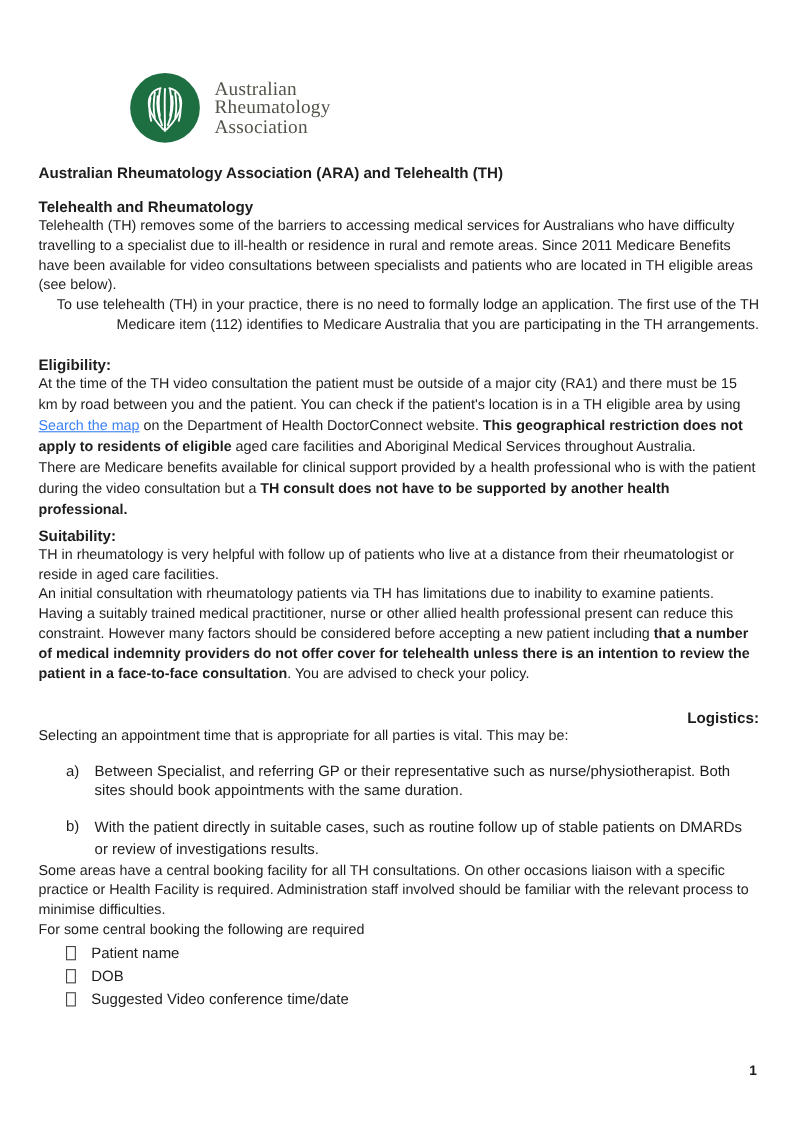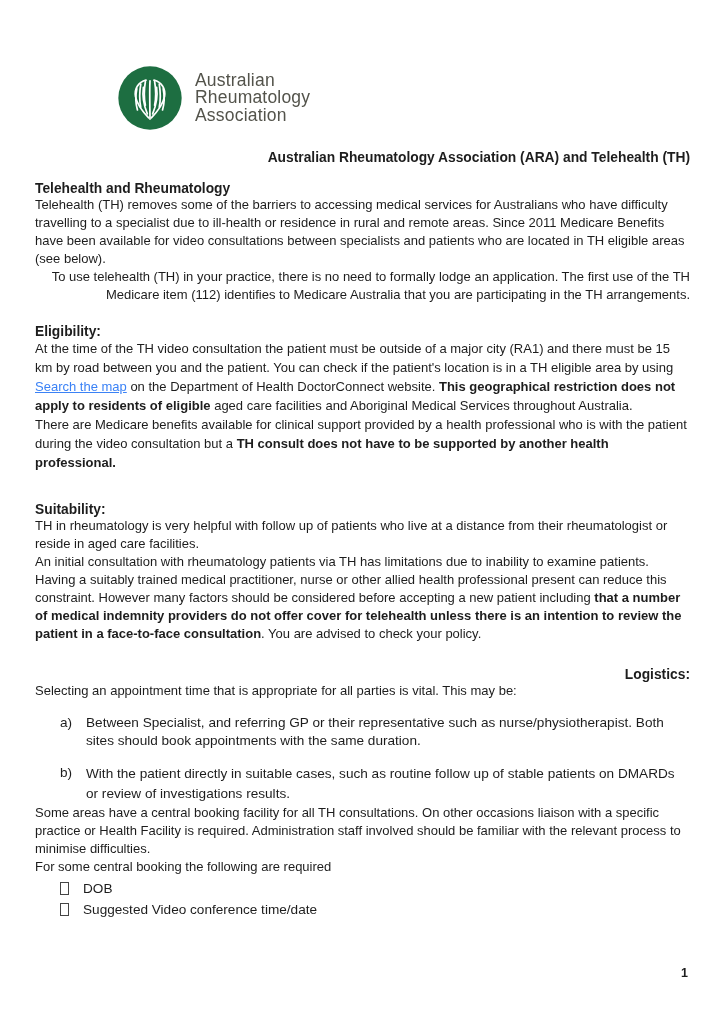--- a/index.html
+++ b/index.html
@@ -18,29 +18,29 @@
   .logo-block {
     display: flex;
     align-items: center;
     margin-left: 82px;
     margin-bottom: 12px;
     height: 80px;
   }
   .logo-circle { width: 66px; height: 66px; flex: 0 0 auto; }
   .logo-text {
     margin-left: 12px;
-    font-family: Liberation Sans, sans-serif;
+    font-family: Liberation Serif, serif;
     font-size: 17.5px;
     line-height: 17.5px;
     color: #53534b;
     letter-spacing: 0.2px;
   }
   
   .doc-title {
-    text-align: right;
+    text-align: left;
     font-weight: bold;
     font-size: 13.8px;
     margin: 8px 0 16px 0;
   }
   .h-section {
     font-weight: bold;
     font-size: 13.8px;
     margin: 0;
   }
   p.body {
@@ -48,21 +48,21 @@
     line-height: 18px;
     margin: 0;
   }
   p.body.wide { line-height: 19px; }
   .mt4  { margin-top: 4px; }
   .mt6  { margin-top: 6px; }
   .mt12 { margin-top: 12px; text-align: right; }
   .mt14 { margin-top: 14px; }
   .mt16 { margin-top: 16px; }
   .mt20 { margin-top: 20px; }
-  .mt22 { margin-top: 30px; }
+  .mt22 { margin-top: 8px; }
   .mt24 { margin-top: 24px; text-align: right; }
   b, .bold { font-weight: bold; }
   a.doc-link {
     color: #3b82f6;
     text-decoration: underline;
     cursor: pointer;
   }
   
   .lettered-item {
     display: flex;
@@ -166,20 +166,24 @@
     <span class="li-text spaced-lines">With the patient directly in suitable cases, such as routine follow up of stable patients on DMARDs or review of investigations results.</span>
   </div>
 
   <p class="body">Some areas have a central booking facility for all TH consultations. On other occasions liaison with a specific practice or Health Facility is required. Administration staff involved should be familiar with the relevant process to minimise difficulties.</p>
 
   <p class="body mt14">For some central booking the following are required</p>
 
   <div class="checklist">
     <div class="check-item">
       <span class="check-box"></span>
+      <span>Patient name</span>
+    </div>
+    <div class="check-item">
+      <span class="check-box"></span>
       <span>DOB</span>
     </div>
     <div class="check-item">
       <span class="check-box"></span>
       <span>Suggested Video conference time/date</span>
     </div>
   </div>
 
   <div class="page-number">1</div>
 

